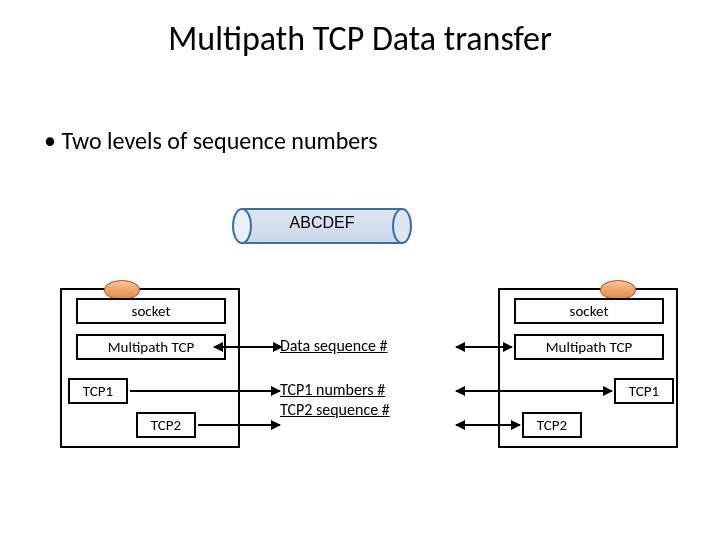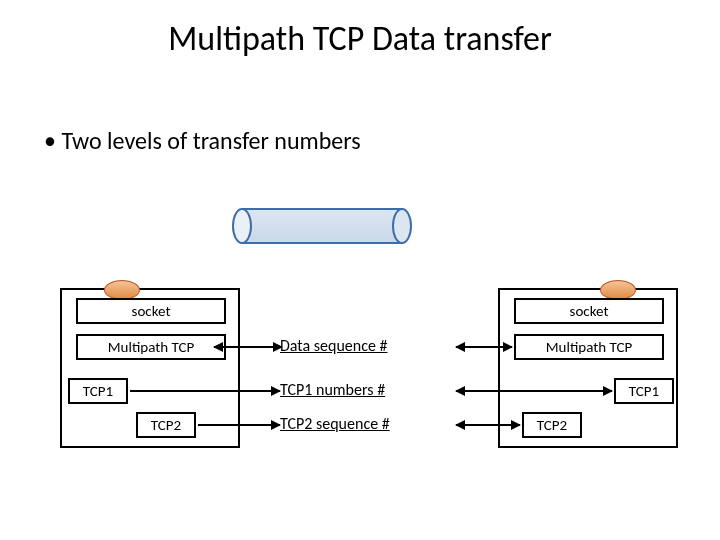--- a/index.html
+++ b/index.html
@@ -112,21 +112,21 @@
   .seqlabel {
     position: absolute;
     font-size: 16px;
     text-align: left;
     width: 180px;
     left: 280px;
     text-decoration: underline;
   }
   .seq-data { top: 336px; }
   .seq-tcp1 { top: 380px; }
-  .seq-tcp2 { top: 414px; }
+  .seq-tcp2 { top: 400px; }
   
   .arrow {
     position: absolute;
     height: 2px;
     background: #000;
   }
   .arrow::before, .arrow::after {
     content: "";
     position: absolute;
     top: -4px;
@@ -142,26 +142,27 @@
   .a-data-r { top: 346px; left: 456px; width: 56px; }
   .a-tcp1-l { top: 390px; left: 130px; width: 150px; }
   .a-tcp1-r { top: 390px; left: 456px; width: 156px; }
   .a-tcp2-l { top: 424px; left: 198px; width: 82px; }
   .a-tcp2-r { top: 424px; left: 456px; width: 64px; }
 </style>
 </head>
 <body>
 
 <div class="title">Multipath TCP Data transfer</div>
-<div class="bullet">Two levels of transfer numbers</div>
+<div class="bullet">Two levels of sequence numbers</div>
 
 <div class="cylinder">
   <div class="cyl-body"></div>
   <div class="cyl-right"></div>
   <div class="cyl-left"></div>
+  <div class="cyl-label">ABCDEF</div>
 </div>
 
 <div class="stack left">
   <div class="ellipse"></div>
   <div class="box socket">socket</div>
   <div class="box mptcp">Multipath TCP</div>
   <div class="box tcp1">TCP1</div>
   <div class="box tcp2">TCP2</div>
 </div>
 

